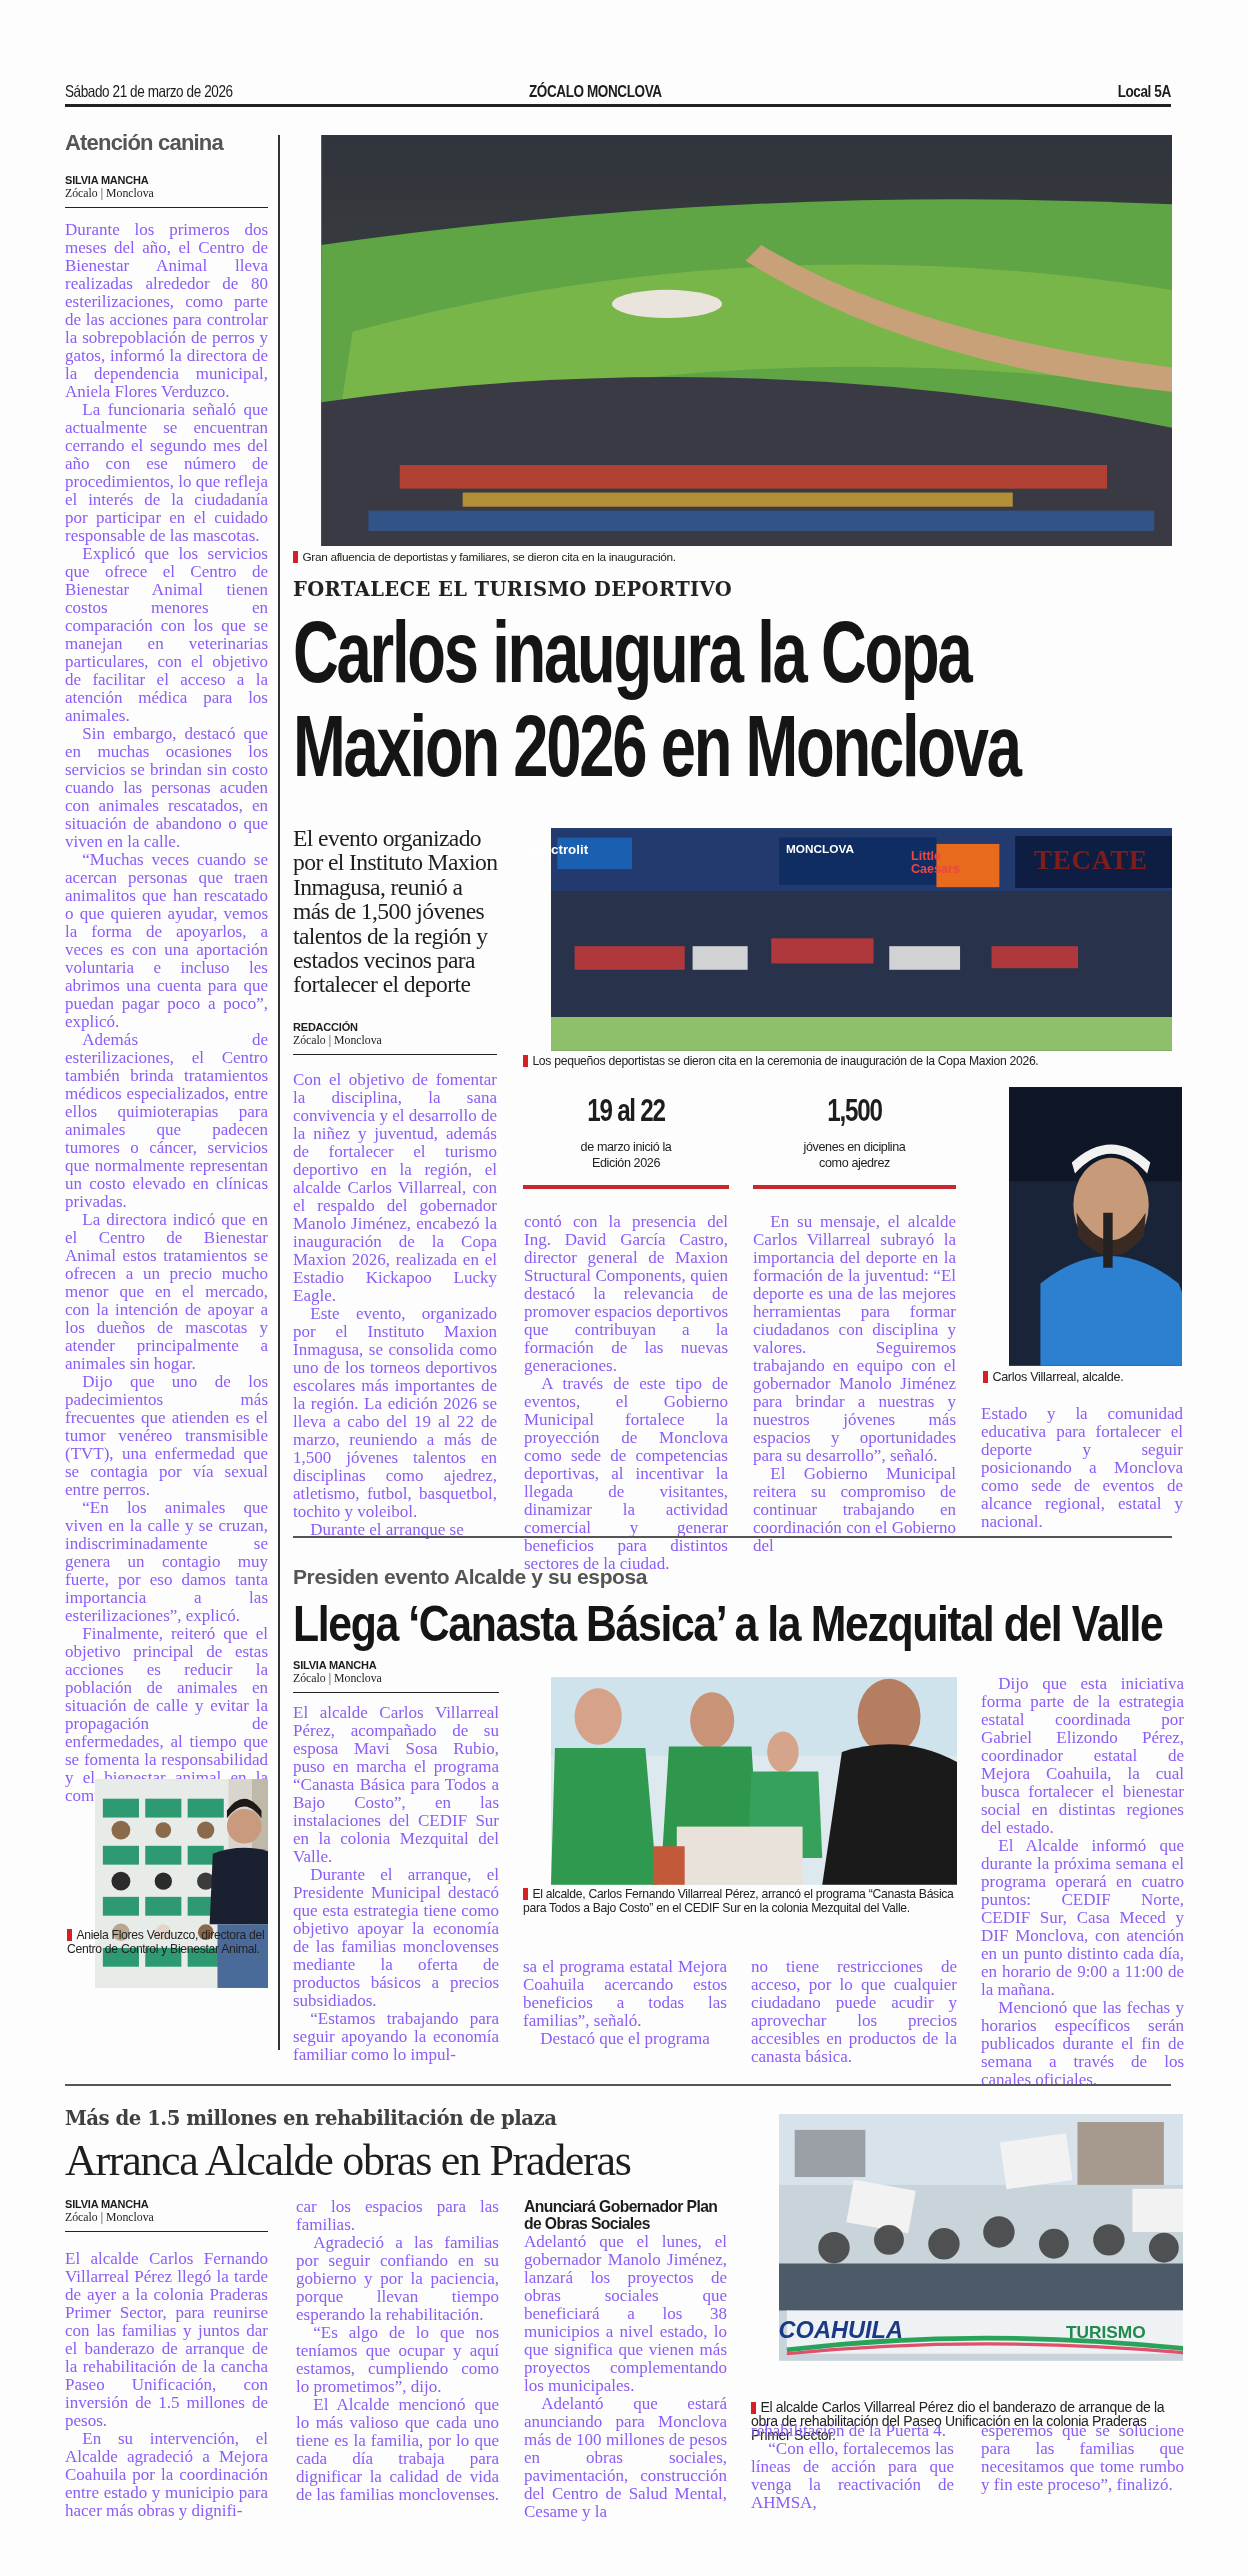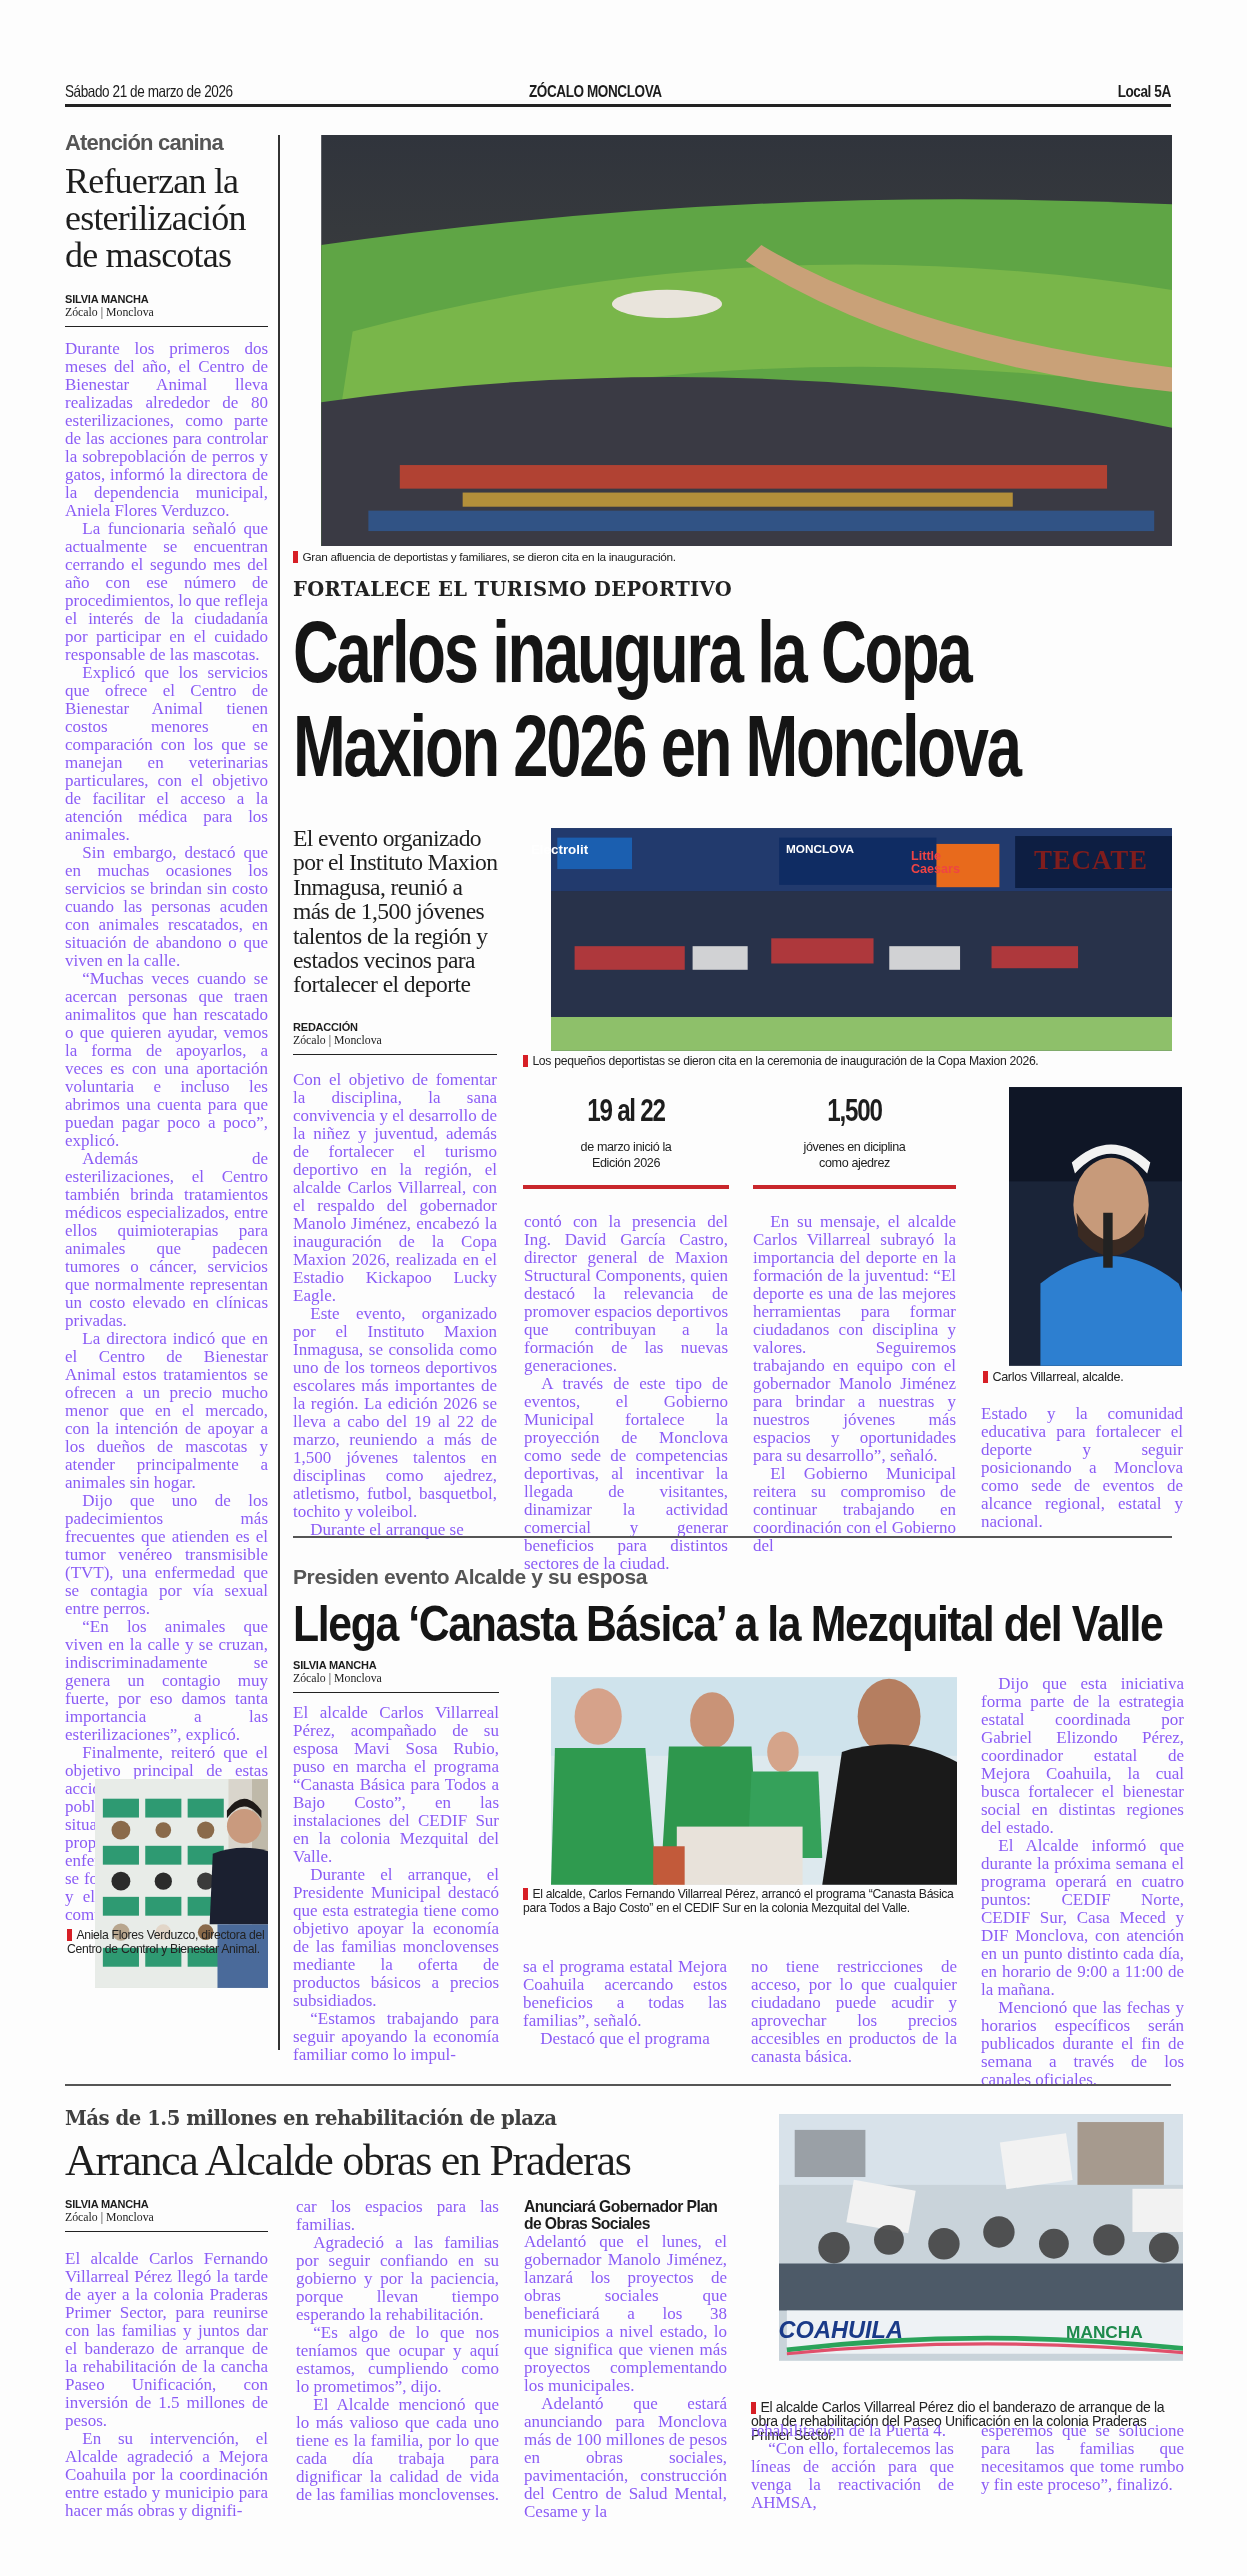--- a/index.html
+++ b/index.html
@@ -34,25 +34,20 @@
 <body>
 
 <div class="abs masthead">
   <span class="mh-date">Sábado 21 de marzo de 2026</span>
   <span class="mh-title">ZÓCALO MONCLOVA</span>
   <span class="mh-page">Local 5A</span>
 </div>
 
 <div class="abs" style="left:65px; top:130px; width:203px;">
   <div class="kicker-gray" style="font-size:22px; line-height:25px; font-family:'Liberation Sans',sans-serif; letter-spacing:-0.8px; color:#555;">Atención canina</div>
-  <div class="head-serif" style="margin-top:7.9px; font-size:36px; line-height:37px;">
-    <div>Refuerzan la</div>
-    <div>esterilización</div>
-    <div>de mascotas</div>
-  </div>
   <div class="byline" style="margin-top:19px;">
     <div class="byline-name">SILVIA MANCHA</div>
     <div class="byline-place">Zócalo | Monclova</div>
   </div>
   <div class="serif-body" style="margin-top:12.6px;">
     <p class="noindent">Durante los primeros dos meses del año, el Centro de Bienestar Animal lleva realizadas alrededor de 80 esterilizaciones, como parte de las acciones para controlar la sobrepoblación de perros y gatos, informó la directora de la dependencia municipal, Aniela Flores Verduzco.</p>
     <p>La funcionaria señaló que actualmente se encuentran cerrando el segundo mes del año con ese número de procedimientos, lo que refleja el interés de la ciudadanía por participar en el cuidado responsable de las mascotas.</p>
     <p>Explicó que los servicios que ofrece el Centro de Bienestar Animal tienen costos menores en comparación con los que se manejan en veterinarias particulares, con el objetivo de facilitar el acceso a la atención médica para los animales.</p>
     <p>Sin embargo, destacó que en muchas ocasiones los servicios se brindan sin costo cuando las personas acuden con animales rescatados, en situación de abandono o que viven en la calle.</p>
     <p>“Muchas veces cuando se acercan personas que traen animalitos que han rescatado o que quieren ayudar, vemos la forma de apoyarlos, a veces es con una aportación voluntaria e incluso les abrimos una cuenta para que puedan pagar poco a poco”, explicó.</p>
@@ -305,21 +300,21 @@
       <circle cx="350" cy="165" r="19"></circle>
         <circle cx="420" cy="160" r="20"></circle>
         <circle cx="490" cy="170" r="19"></circle>
     </g>
     <path d="M0 190 L550 190 L550 250 L0 250 Z" fill="#4d5a68"></path>
     <rect x="10" y="250" width="520" height="55" fill="#eef2f5"></rect>
     <path d="M10 300 Q260 270 530 300" stroke="#2aa35a" stroke-width="6" fill="none"></path>
     <path d="M10 305 Q260 280 530 305" stroke="#e04f6b" stroke-width="4" fill="none"></path>
   </svg>
   <div class="abs" style="left:27.5px; top:203px; font-family:'Liberation Sans',sans-serif; font-weight:bold; font-size:23.6px; color:#1a3a88; font-style:italic;">COAHUILA</div>
-  <div class="abs" style="left:315px; top:208px; font-family:'Liberation Sans',sans-serif; font-weight:bold; font-size:17.3px; color:#1e8a4c;">MANCHA</div>
+  <div class="abs" style="left:315px; top:208px; font-family:'Liberation Sans',sans-serif; font-weight:bold; font-size:17.3px; color:#1e8a4c;">TURISMO</div>
 </div>
 <div class="abs caption" style="left:751px; top:2364px; width:434px; font-size:14px;margin-top:36px;"><span class="mark"></span><span>El alcalde Carlos Villarreal Pérez dio el banderazo de arranque de la obra de rehabilitación del Paseo Unificación en la colonia Praderas Primer Sector.</span></div>
 
 <div class="abs serif-body" style="left:751px; top:2422px; width:203px;">
   <p class="noindent">rehabilitación de la Puerta 4.</p>
   <p>“Con ello, fortalecemos las líneas de acción para que venga la reactivación de AHMSA,</p>
 </div>
 <div class="abs serif-body" style="left:981px; top:2422px; width:203px;">
   <p class="noindent">esperemos que se solucione para las familias que necesitamos que tome rumbo y fin este proceso”, finalizó.</p>
 </div>

